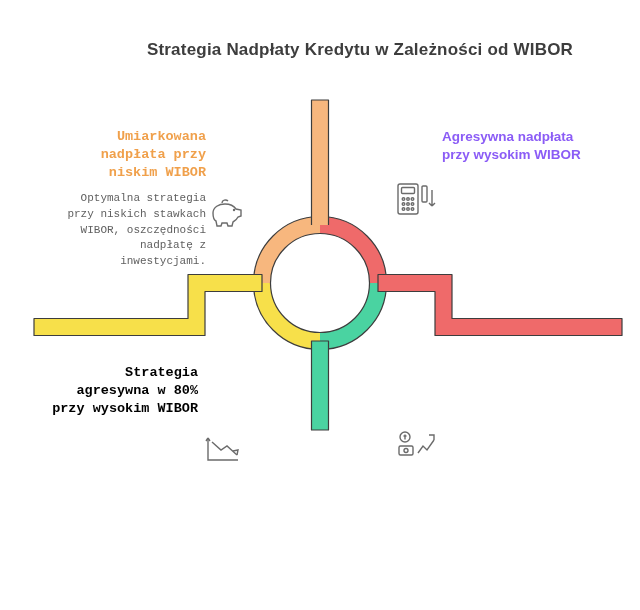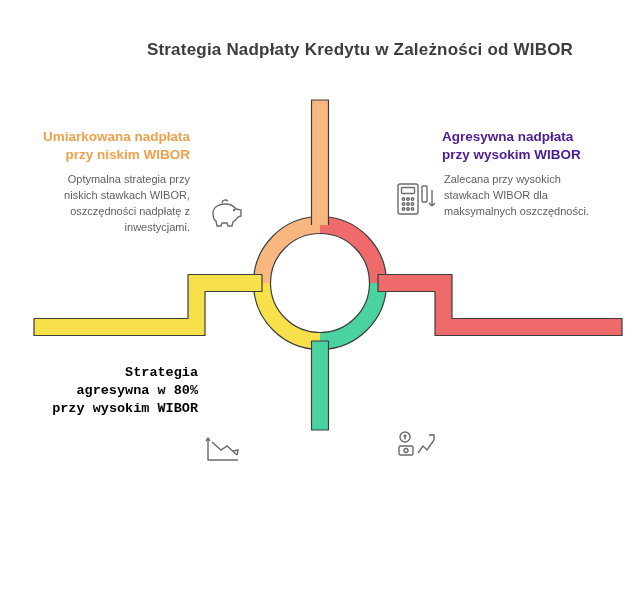--- a/index.html
+++ b/index.html
@@ -47,30 +47,31 @@
     line-height: 1.45;
     color: #5f5f5f;
     margin: 0;
   }
   .align-right { text-align: right; }
   .align-left  { text-align: left; }
 
   
   #block-moderate {
     top: 128px;
-    left: 40px;
+    left: 56px;
+    font-family: Liberation Mono, monospace;
   }
   #block-moderate .block-heading { color: #f0a04b; }
 
   
   #block-aggressive-high {
     top: 128px;
     left: 442px;
   }
-  #block-aggressive-high .block-heading { color: #4c1d95; }
+  #block-aggressive-high .block-heading { color: #8b5cf6; }
   #block-aggressive-high .block-body { padding-left: 2px; }
 
   
   #block-aggressive-80 {
     top: 364px;
     left: 48px;
   }
   #block-aggressive-80 .block-heading { color: #000000; font-family: Liberation Mono, monospace; }
 
   
@@ -172,21 +173,20 @@
   </svg>
 </div>
 
 <div class="block align-right" id="block-moderate">
   <p class="block-heading">Umiarkowana nadpłata przy niskim WIBOR</p>
   <p class="block-body">Optymalna strategia przy niskich stawkach WIBOR, oszczędności nadpłatę z inwestycjami.</p>
 </div>
 
 <div class="block align-left" id="block-aggressive-high">
   <p class="block-heading">Agresywna nadpłata przy wysokim WIBOR</p>
-  <p class="block-body">Zalecana przy wysokich stawkach WIBOR dla maksymalnych oszczędności.</p>
 </div>
 
 <div class="block align-right" id="block-aggressive-80">
   <p class="block-heading">Strategia agresywna w 80% przy wysokim WIBOR</p>
 </div>
 
 <div class="block align-left" id="block-minimal">
 </div>
 
 </body></html>

